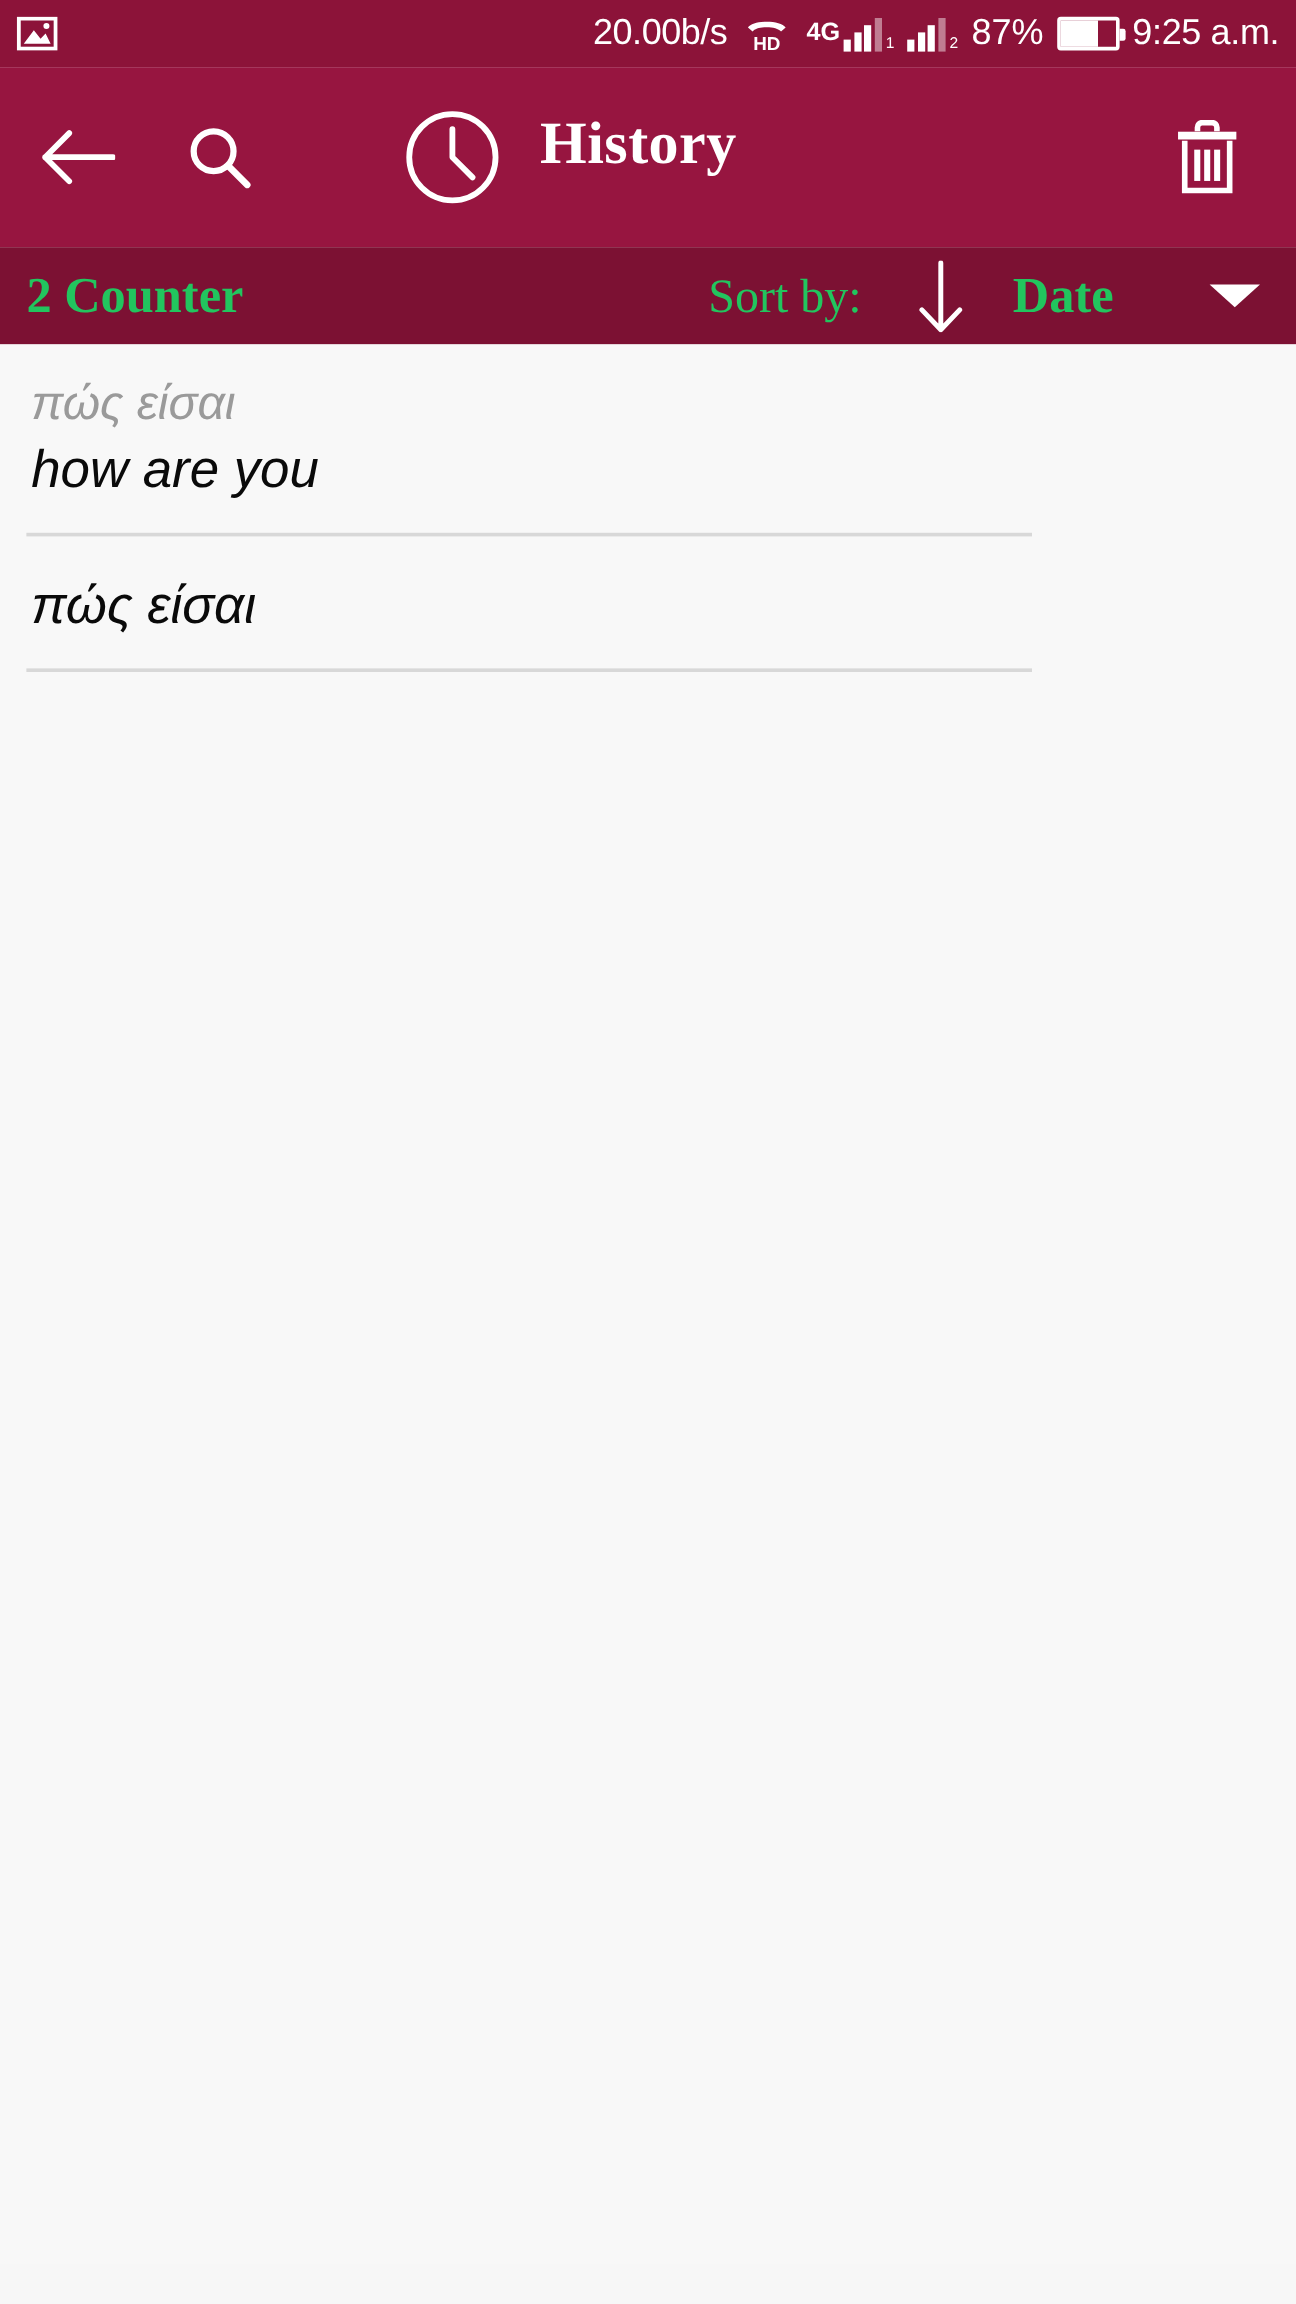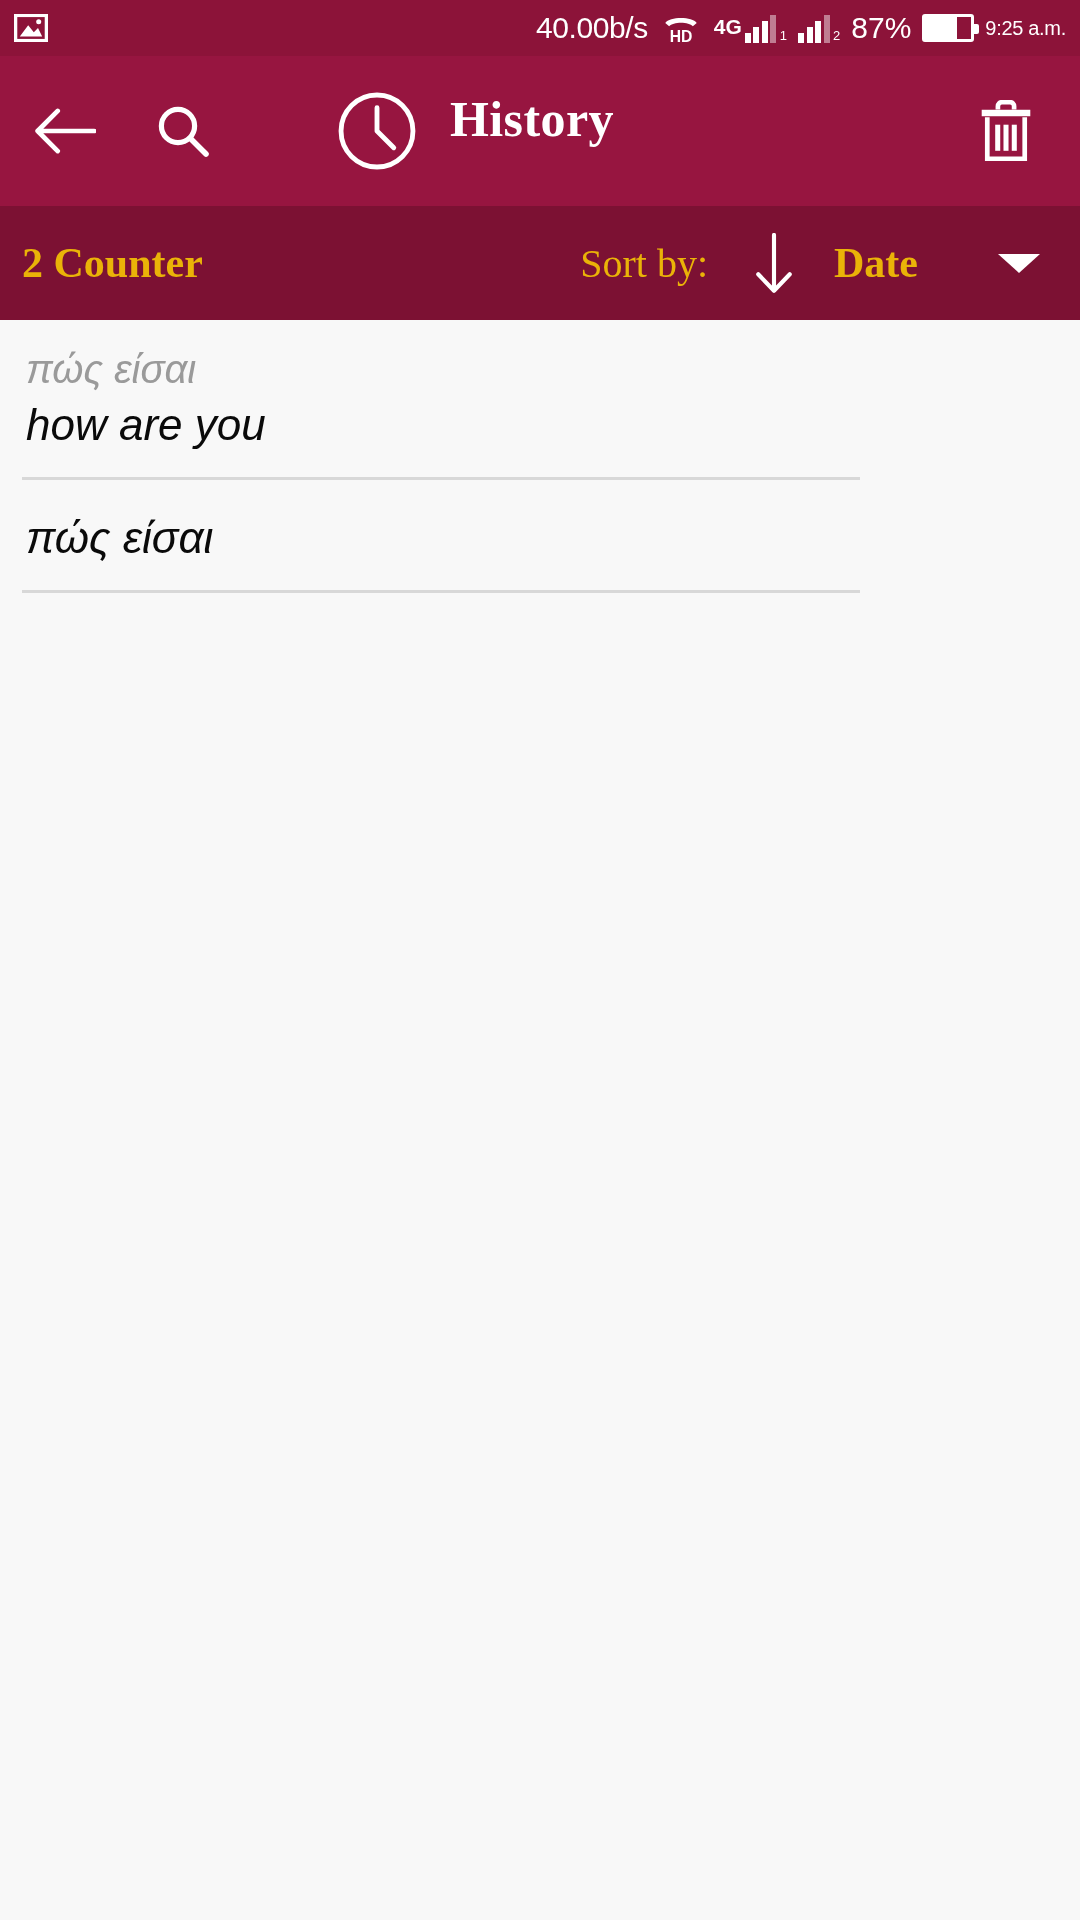--- a/index.html
+++ b/index.html
@@ -31,21 +31,21 @@
   .sig i{ display:block; width:6px; background:#FFFFFF; margin-right:2.5px; }
   .sig i:nth-child(1){ height:10px; }
   .sig i:nth-child(2){ height:16px; }
   .sig i:nth-child(3){ height:22px; }
   .sig i:nth-child(4){ height:28px; opacity:.45; }
   .sim-num{ font-size:13px; align-self:flex-end; margin-left:1px; }
   .batt-pct{ font-size:30px; }
   .batt-icon{ width:52px; height:28px; border:3px solid #fff; border-radius:3px; position:relative; display:flex; }
   .batt-icon::after{ content:""; position:absolute; right:-8px; top:7px; width:5px; height:10px; background:#fff; border-radius:0 2px 2px 0;}
   .batt-fill{ height:100%; background:#fff; }
-  .clock-text{ font-size:20px; letter-spacing:-0.3px; }
+  .clock-text{ font-size:30px; letter-spacing:-0.3px; }
 
   
   .app-bar{
     height:150px; width:100%;
     background:#971540;
     display:flex; align-items:center;
     padding:0 34px 0 22px;
     color:#FFFFFF;
   }
   .icon-btn{ display:flex; align-items:center; justify-content:center; }
@@ -55,25 +55,25 @@
   .clock-ico{ width:82px; height:82px; }
   .app-title{
     font-family:"Liberation Serif", serif;
     font-weight:bold; font-size:50px;
     margin-left:32px; letter-spacing:.4px;
   }
   .trash-btn{ width:80px; height:86px; margin-left:auto; }
 
   
   .sort-bar{
-    height:114px; width:100%;
+    height:81px; width:100%;
     background:#7C1133;
     display:flex; align-items:center;
-    padding:0 40px 0 22px;
-    color:#eab308;
+    padding:0 30px 0 22px;
+    color:#22c55e;
   }
   .counter{
     font-family:"Liberation Serif", serif;
     font-weight:bold; font-size:42px;
   }
   .sort-group{ margin-left:auto; display:flex; align-items:center; }
   .sort-label{ font-family:"Liberation Serif", serif; font-size:40px; }
   .sort-dir{ width:52px; height:60px; margin-left:40px; }
   .sort-value{
     font-family:"Liberation Serif", serif;
@@ -114,21 +114,21 @@
       <svg viewBox="0 0 24 20" width="34" height="28">
         <rect x="1" y="1" width="22" height="18" fill="none" stroke="#fff" stroke-width="2.4"></rect>
         <path d="M4 16 L10 8 L14 13 L17 10 L20 16 Z" fill="#fff"></path>
         <circle cx="17.5" cy="5.5" r="1.8" fill="#fff"></circle>
       </svg>
     </span>
   </div>
 
   <div class="status-right">
 
-    <span class="net-speed">40.00b/s</span>
+    <span class="net-speed">20.00b/s</span>
 
     <span class="hd-icon">
       <svg viewBox="0 0 30 21" width="44" height="30">
         <path d="M4 7 C7 2.4, 23 2.4, 26 7 L23.3 9.3 C20.6 5.9, 9.4 5.9, 6.7 9.3 Z" fill="#fff"></path>
         <text x="15" y="20" font-family="Liberation Sans, sans-serif" font-size="11" font-weight="bold" fill="#fff" text-anchor="middle">HD</text>
       </svg>
     </span>
 
     <span class="fourg-label">4G</span>
 

